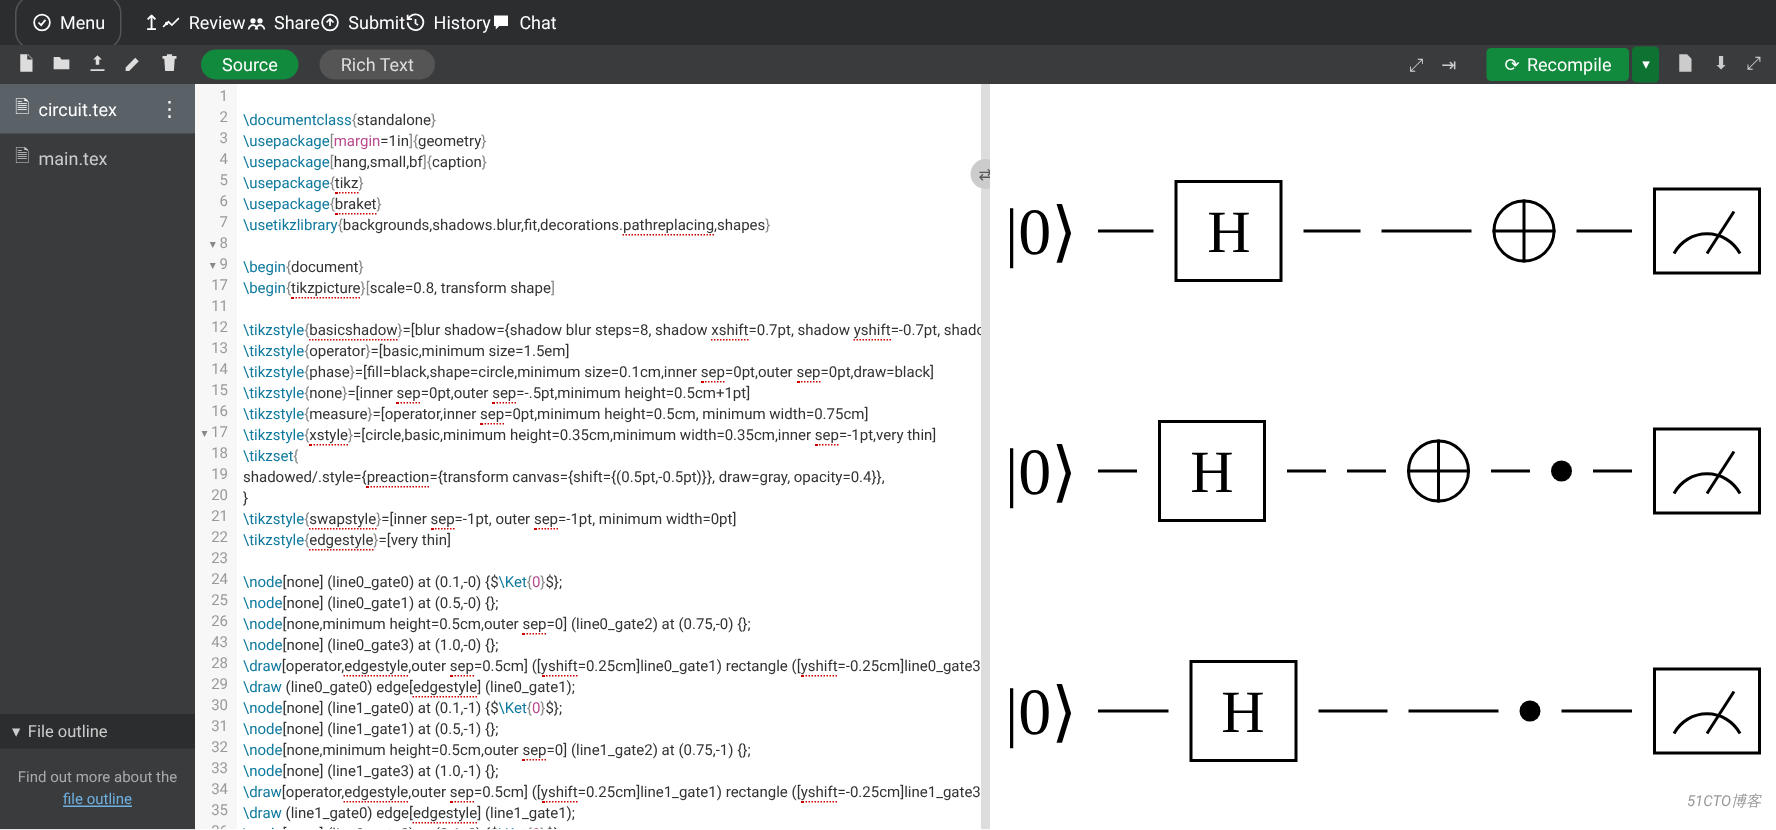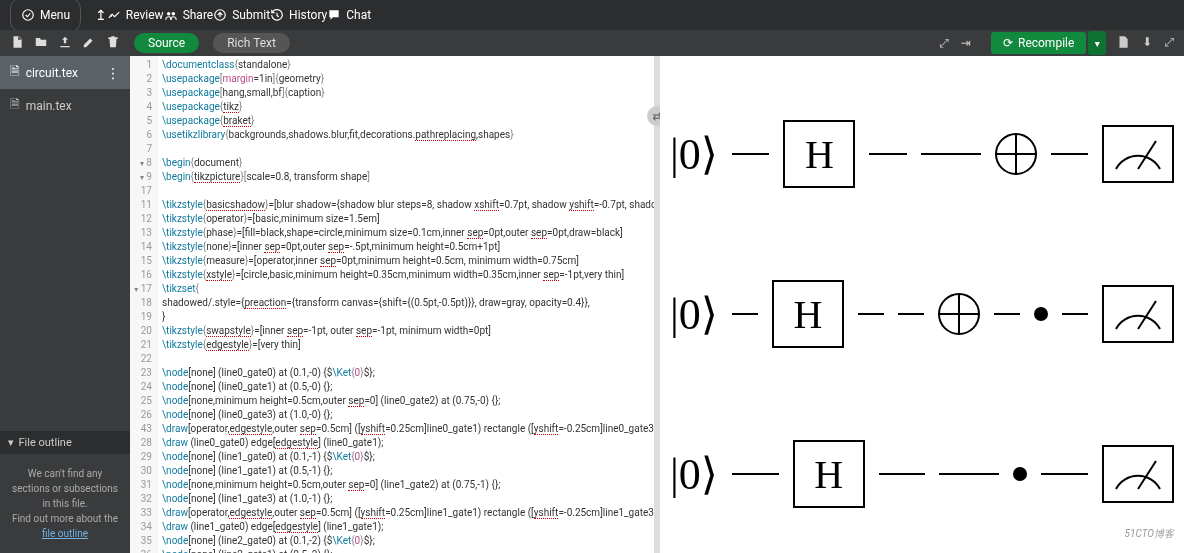--- a/index.html
+++ b/index.html
@@ -32,21 +32,21 @@
 .file-item .more { margin-left:auto; font-size:14px; }
 .sidebar-spacer { flex:1; }
 .outline-hdr { background:#2c2d2f; padding:5px 8px; display:flex; align-items:center; gap:5px; font-size:11px; }
 .outline-body { padding:12px 8px; font-size:10px; text-align:center; color:#aaa; line-height:1.5; }
 .outline-body .lnk { color:#6fb1e0; text-decoration:underline; }
 
 .editor { flex:1; display:flex; background:#fff; overflow:hidden; position:relative; }
 .gutter { width:28px; background:#f7f7f7; text-align:right; padding:2px 6px 2px 0; font-size:10px; color:#999; font-family:monospace; line-height:14px; }
 .gutter div { height:14px; }
 .fold { font-size:8px; color:#888; display:inline-block; width:8px; }
-.code { flex:1; font-family:Menlo,Monaco,monospace; font-size:10px; line-height:14px; padding:2px 4px; overflow:hidden; white-space:pre; color:#333; }
+.code { flex:1; font-family:Menlo,Monaco,monospace; font-size:10px; line-height:14px; padding:18px 4px; overflow:hidden; white-space:pre; color:#333; }
 .cmd { color:#0f7a9e; }
 .key { color:#b94a8e; }
 .brc { color:#888; }
 .mrk { border-bottom:1px dotted #c00; }
 .splitter { width:6px; background:#ddd; position:relative; }
 .splitter-handle { position:absolute; top:50px; left:-7px; width:20px; height:20px; background:#ccc; border-radius:50%; display:flex; align-items:center; justify-content:center; font-size:11px; color:#555; }
 
 .preview { flex:1; background:#555; display:flex; align-items:flex-start; justify-content:center; overflow:hidden; position:relative; }
 .page { background:#fff; width:100%; height:100%; padding:18px 10px; }
 .circuit-row { display:flex; align-items:center; gap:14px; height:160px; }
@@ -172,21 +172,20 @@
           <span>🗎</span>
           <span>main.tex</span>
         </div>
       </div>
     <div class="sidebar-spacer"></div>
     <div class="outline-hdr">
       <span>▾</span>
       <span>File outline</span>
     </div>
     <div class="outline-body">
-      <div>We can't find any sections or subsections in this file.</div>
       <div><span>Find out more about the</span> <span class="lnk">file outline</span></div>
     </div>
   </div>
 
   <div class="editor">
     <div class="gutter" id="gutter">
         <div> 1</div>
         <div> 2</div>
         <div> 3</div>
         <div> 4</div>

